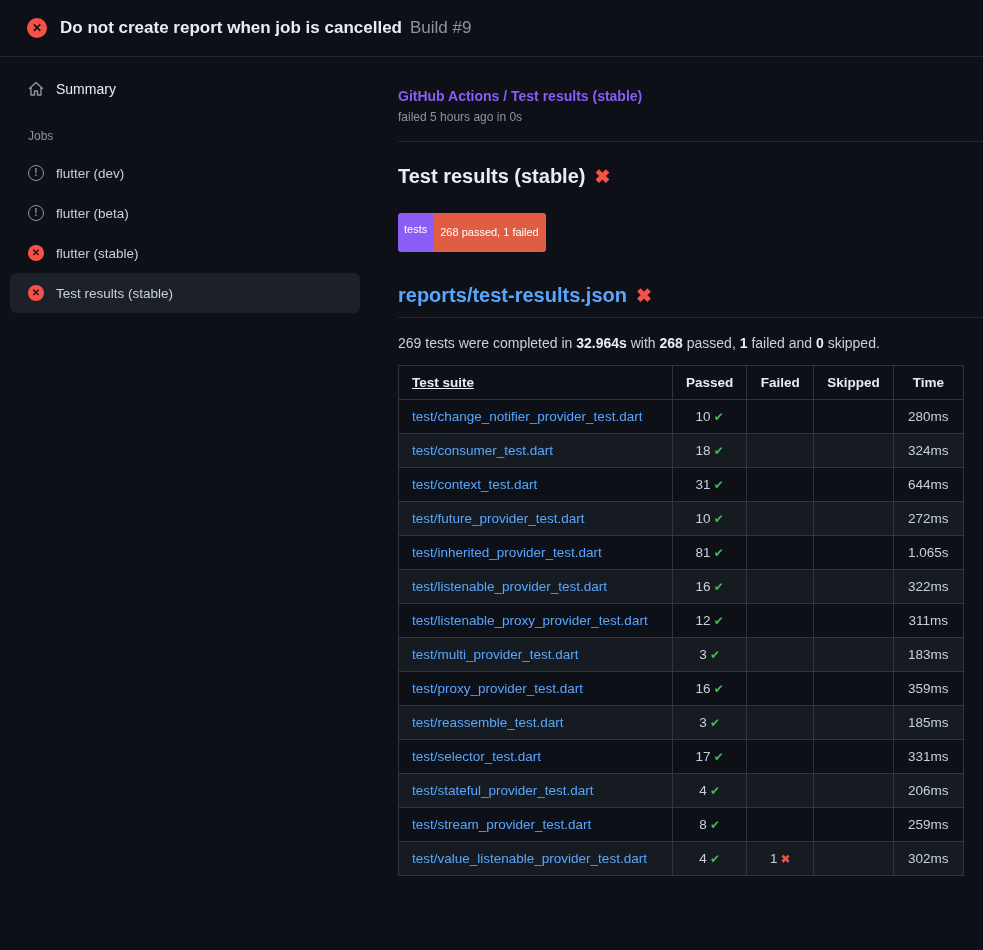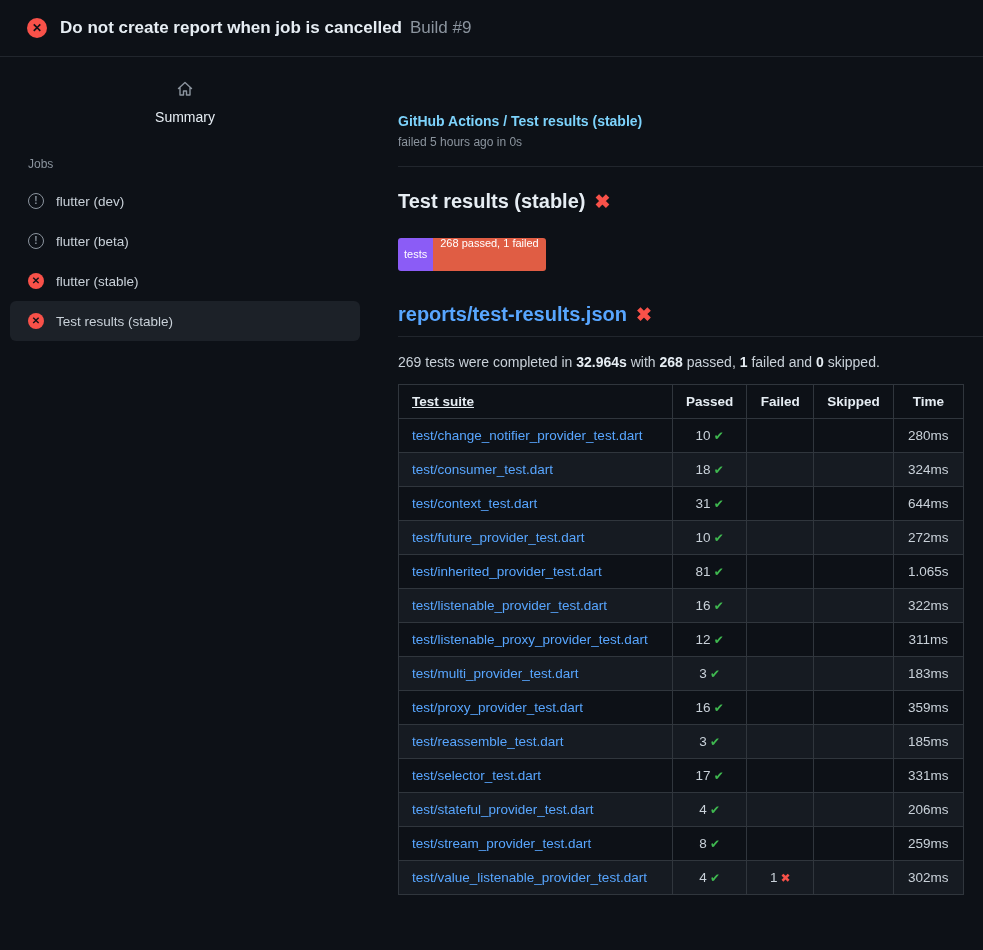--- a/index.html
+++ b/index.html
@@ -17,39 +17,39 @@
   .header-title { font-size:17px; font-weight:700; color:#e6edf3;text-align:center; }
   .header-build { font-size:17px; font-weight:400; color:#8b949e; margin-left:8px; }
 
   
   .content { display:flex; height:893px; }
   .sidebar { width:370px; flex:none; padding-top:14px; }
   .main { flex:1; padding-left:28px; }
 
   
   .summary-item { display:flex; align-items:center; gap:12px; padding:10px 28px;
-                  font-size:14px; color:#e6edf3; cursor:pointer;flex-direction:column; }
+                  font-size:14px; color:#e6edf3; cursor:pointer; }
   .jobs-label { padding:22px 28px 10px; font-size:12px; color:#8b949e; }
   .job-item { display:flex; align-items:center; gap:12px; height:40px; padding:0 18px;
               margin:0 10px; border-radius:6px; font-size:13.5px; color:#c9d1d9; cursor:pointer; }
   .job-item.selected { background:#1c2128; }
   .neutral-circle { width:16px; height:16px; border-radius:50%; border:1.5px solid #8b949e;
                     display:flex; align-items:center; justify-content:center; flex:none;
                     color:#8b949e; font-size:10px; font-weight:bold; line-height:1; }
   .home-icon svg { display:block; }
 
   
-  .breadcrumb { margin-top:56px; font-size:14px; font-weight:700; color:#7dd3fc; }
+  .breadcrumb { margin-top:31px; font-size:14px; font-weight:700; color:#8b5cf6; }
   .status-line { margin-top:6px; font-size:12px; color:#8b949e; }
   .divider { border-bottom:1px solid #21262d; margin-top:17px; }
   .section-title { margin-top:23px; font-size:20px; font-weight:700; color:#e6edf3; }
   .x-mark { color:#f85149; font-weight:700; font-size:19px; margin-left:9px; }
   .badge { display:inline-flex; margin-top:25px; font-size:11px; line-height:1; border-radius:3px; overflow:hidden; }
   .badge-label { background:#8b5cf6; color:#ffffff; padding:11px 6px; }
-  .badge-value { background:#e05d44; color:#ffffff; padding:0 7px; }
+  .badge-value { background:#e05d44; color:#ffffff; padding:14px 7px; }
   .report-title { margin-top:32px; padding-bottom:10px; border-bottom:1px solid #21262d;
                   font-size:20px; font-weight:700; }
   .report-title a { color:#58a6ff; text-decoration:none; }
   .summary-text { margin-top:17px; font-size:14px; color:#c9d1d9; }
   .summary-text b { color:#e6edf3; }
 
   
   table { margin-top:14px; border-collapse:collapse; font-size:13.5px; table-layout:fixed; }
   th, td { border:1px solid #30363d; padding:8px 13px; height:34px; }
   th { color:#e6edf3; font-weight:700; text-align:center; }

